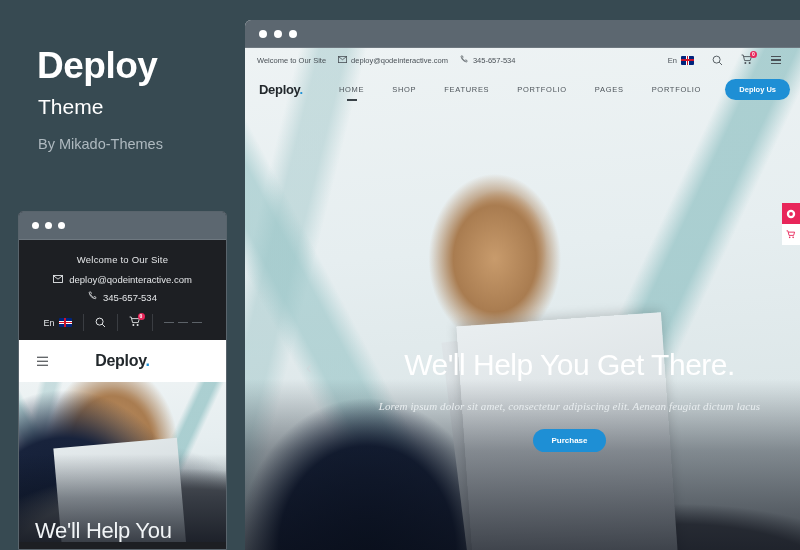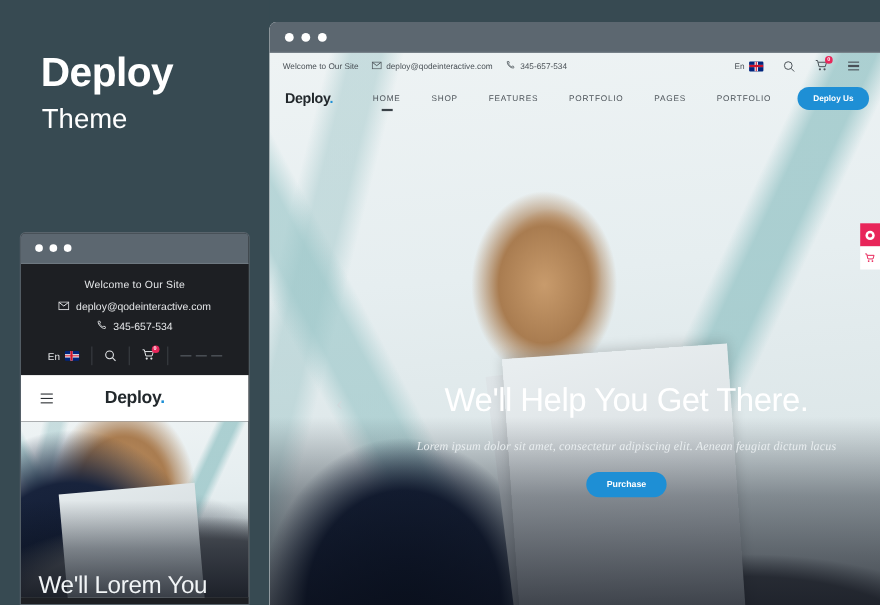--- a/index.html
+++ b/index.html
@@ -15,21 +15,21 @@
     position:absolute; left:0; top:0; width:245px; height:550px;
     background:#374a52;
   }
   #promo-title{
     position:absolute; left:37px; top:47px;
     font-size:37px; font-weight:bold; color:#ffffff;
     letter-spacing:-0.5px; line-height:1;
   }
   #promo-sub{
     position:absolute; left:38px; top:96px;
-    font-size:25px; font-weight:300; color:#ffffff;
+    font-size:21px; font-weight:300; color:#ffffff;
     letter-spacing:0px; line-height:1;
   }
   #promo-author{
     position:absolute; left:38px; top:137px;
     font-size:14.5px; font-weight:400; color:#aeb9bf;
     line-height:1;
   }
 
   
   #mobile-window{
@@ -235,20 +235,21 @@
   }
   .cart-wrap{ position:relative; display:inline-block; }
   .burger-ico i{ display:block; height:1.1px; background:currentColor; margin:2.2px 0; width:10px; }
 </style>
 </head>
 <body>
 
 <div id="left-panel">
   <div id="promo-title">Deploy</div>
   <div id="promo-sub">Theme</div>
+  <div id="promo-author">By Mikado-Themes</div>
 </div>
 
 <div id="mobile-window">
 
   <div id="mobile-chrome">
     <span class="chrome-dot"></span>
     <span class="chrome-dot"></span>
     <span class="chrome-dot"></span>
   </div>
 
@@ -314,21 +315,21 @@
       </span>
     <div id="m-logo">
       <span>Deploy</span><span class="dot">.</span>
     </div>
   </div>
 
   <div id="mobile-hero">
     <div id="hero-photo" style="position:absolute;inset:0;"></div>
     <div style="position:absolute;left:19%;top:38%;width:60%;height:70%;background:linear-gradient(170deg,#e4eaec 0%,#cfd7da 70%);transform:rotate(-5deg);"></div>
     <div style="position:absolute;left:0;bottom:0;width:100%;height:55%;background:linear-gradient(180deg,rgba(10,16,28,0) 0%,rgba(10,16,28,.45) 50%,rgba(8,12,22,.75) 100%);"></div>
-    <div id="m-hero-text">We'll Lorem You</div>
+    <div id="m-hero-text">We'll Help You</div>
   </div>
 </div>
 
 <div id="desktop-window">
 
   <div id="desktop-chrome">
     <span class="dchrome-dot"></span>
     <span class="dchrome-dot"></span>
     <span class="dchrome-dot"></span>
   </div>

